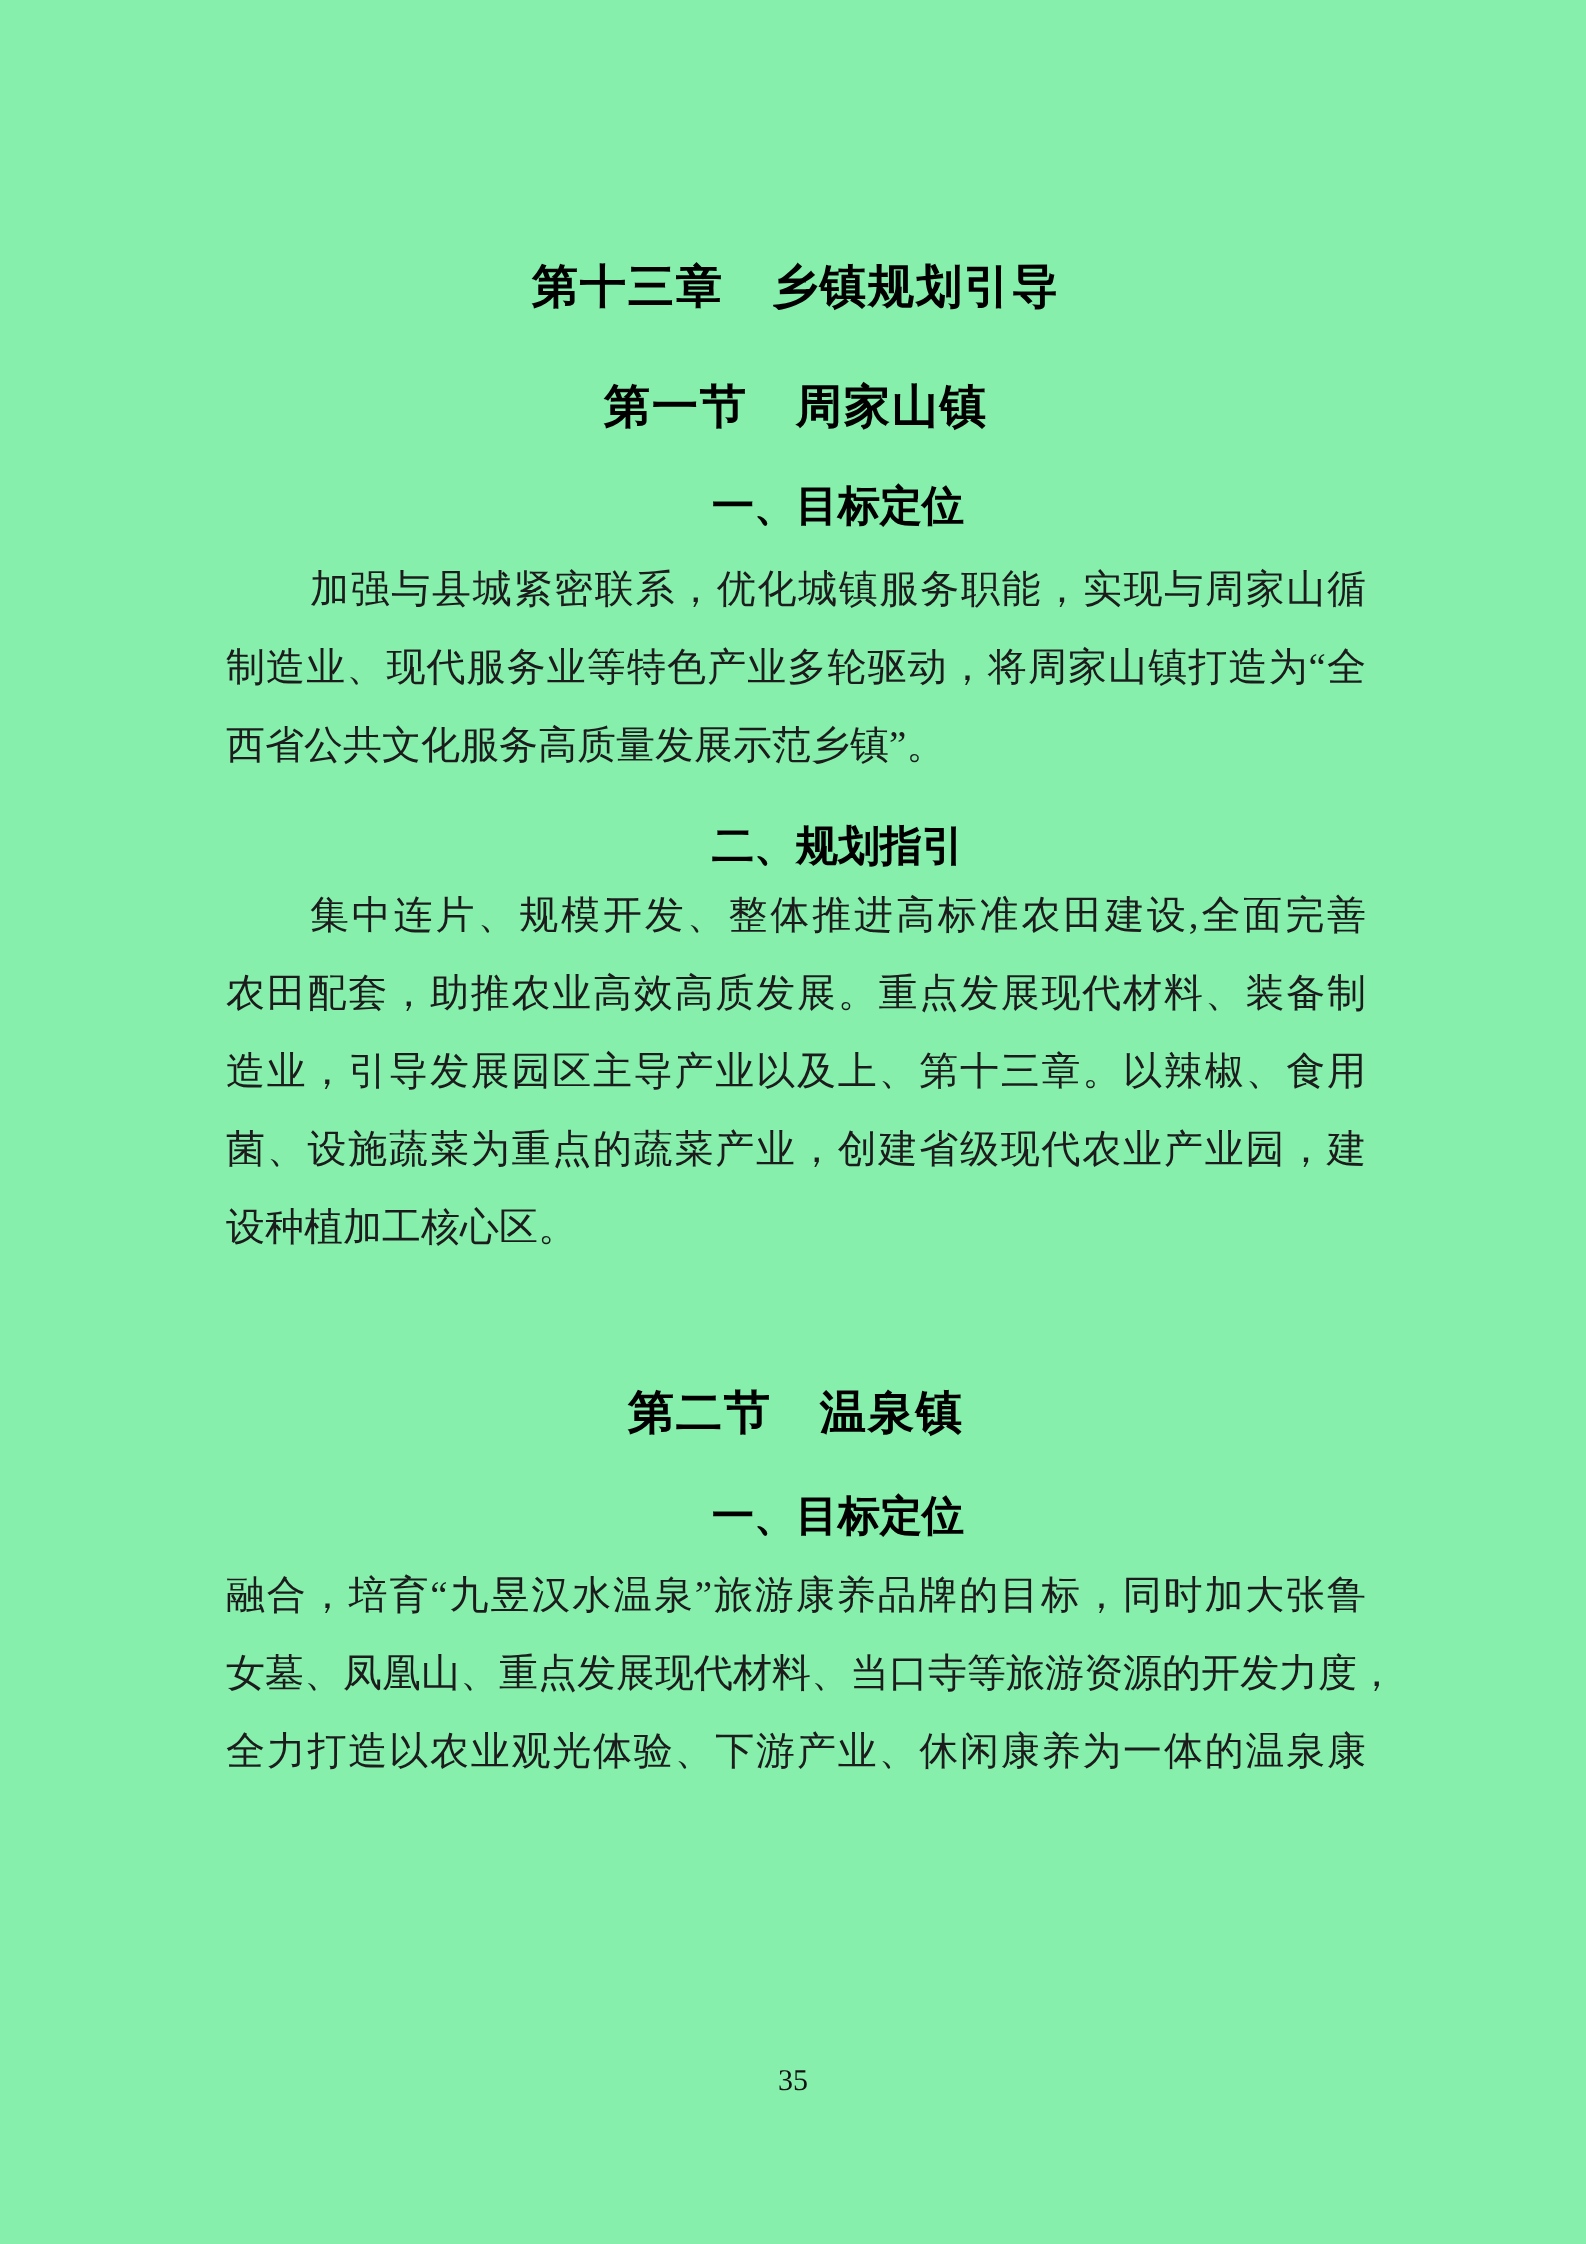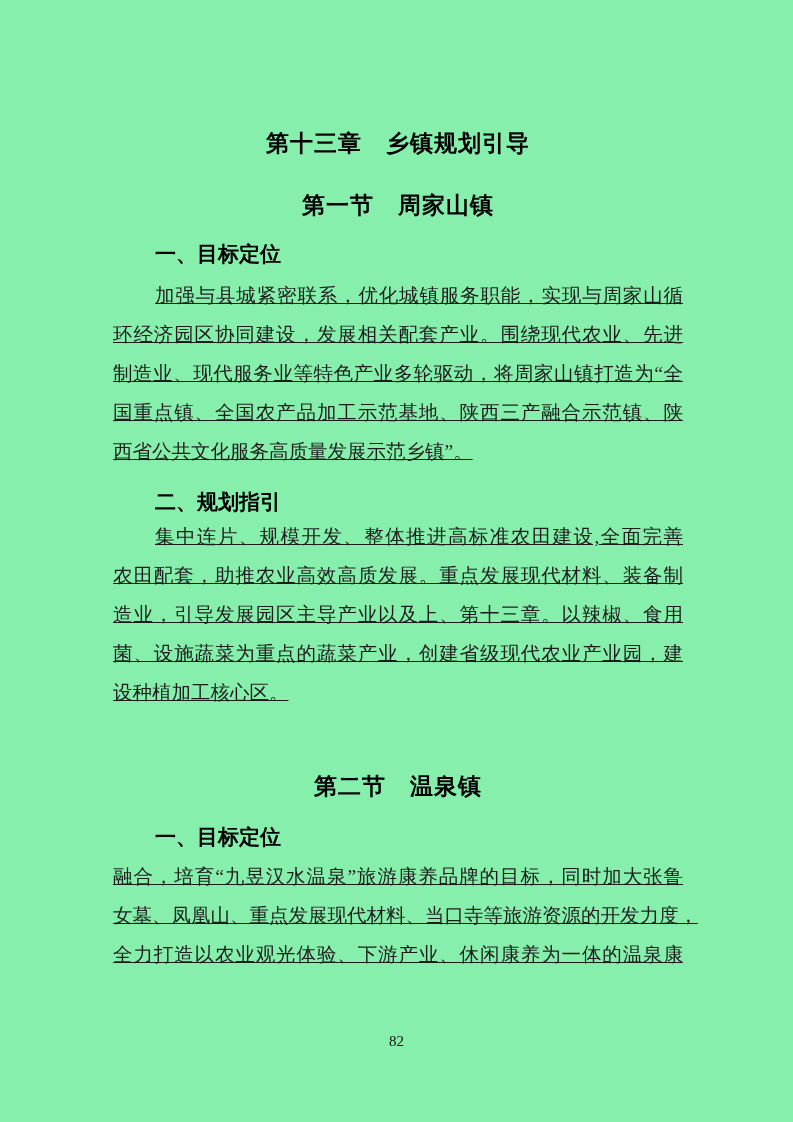--- a/index.html
+++ b/index.html
@@ -27,55 +27,55 @@
     font-family: "Liberation Sans", "DejaVu Sans", sans-serif;
     font-weight: bold;
     font-size: 23px;
     line-height: 34px;
     text-align: center;
     color: #000000;
     letter-spacing: 1px;
   }
   .section-title {
     margin: 0;
-    font-family: Liberation Sans, sans-serif;
+    font-family: Liberation Mono, monospace;
     font-weight: bold;
     font-size: 23px;
     line-height: 34px;
     text-align: center;
     color: #000000;
     letter-spacing: 1px;
   }
   .section-title.s1 { margin-top: 28px; }
   .section-title.s2 { margin-top: 57px; }
   .sub-heading {
     margin: 0;
     font-family: "Liberation Sans", "DejaVu Sans", sans-serif;
     font-weight: bold;
     font-size: 21px;
     line-height: 30px;
     color: #000000;
     padding-left: 42px;
+    text-align: center;
   }
   .sub-heading.h1a { margin-top: 17px; }
   .sub-heading.h1b { margin-top: 16px; }
   .sub-heading.h2a { margin-top: 19px; }
   .para { margin: 0; }
   .para.p1 { margin-top: 7px; }
   .para.p2 { margin-top: 0; }
   .para.p3 { margin-top: 5px; }
   .line {
     font-size: 19.5px;
     line-height: 39px;
     white-space: nowrap;
     text-align: justify;
     text-align-last: justify;
     text-justify: inter-character;
     letter-spacing: 0;
-    text-decoration: underline;
   }
   .line.indent { padding-left: 42px; }
   .line.last {
     text-align: left;
     text-align-last: left;
   }
   .page-number {
     position: absolute;
     left: 0;
     right: 0;
@@ -93,23 +93,21 @@
   <div class="content">
 
     <h1 class="chapter-title">第十三章　乡镇规划引导</h1>
 
     <h2 class="section-title s1">第一节　周家山镇</h2>
 
     <h3 class="sub-heading h1a">一、目标定位</h3>
 
     <div class="para p1">
       <div class="line indent">加强与县城紧密联系，优化城镇服务职能，实现与周家山循</div>
-      <div class="line">环经济园区协同建设，发展相关配套产业。围绕现代农业、先进</div>
       <div class="line">制造业、现代服务业等特色产业多轮驱动，将周家山镇打造为“全</div>
-      <div class="line">国重点镇、全国农产品加工示范基地、陕西三产融合示范镇、陕</div>
       <div class="line last">西省公共文化服务高质量发展示范乡镇”。</div>
     </div>
 
     <h3 class="sub-heading h1b">二、规划指引</h3>
 
     <div class="para p2">
       <div class="line indent">集中连片、规模开发、整体推进高标准农田建设,全面完善</div>
       <div class="line">农田配套，助推农业高效高质发展。重点发展现代材料、装备制</div>
       <div class="line">造业，引导发展园区主导产业以及上、第十三章。以辣椒、食用</div>
       <div class="line">菌、设施蔬菜为重点的蔬菜产业，创建省级现代农业产业园，建</div>
@@ -121,14 +119,14 @@
     <h3 class="sub-heading h2a">一、目标定位</h3>
 
     <div class="para p3">
       <div class="line">融合，培育“九昱汉水温泉”旅游康养品牌的目标，同时加大张鲁</div>
       <div class="line">女墓、凤凰山、重点发展现代材料、当口寺等旅游资源的开发力度，</div>
       <div class="line">全力打造以农业观光体验、下游产业、休闲康养为一体的温泉康</div>
     </div>
 
   </div>
 
-  <div class="page-number">82</div>
+  <div class="page-number">35</div>
 </div>
 
 </body></html>

